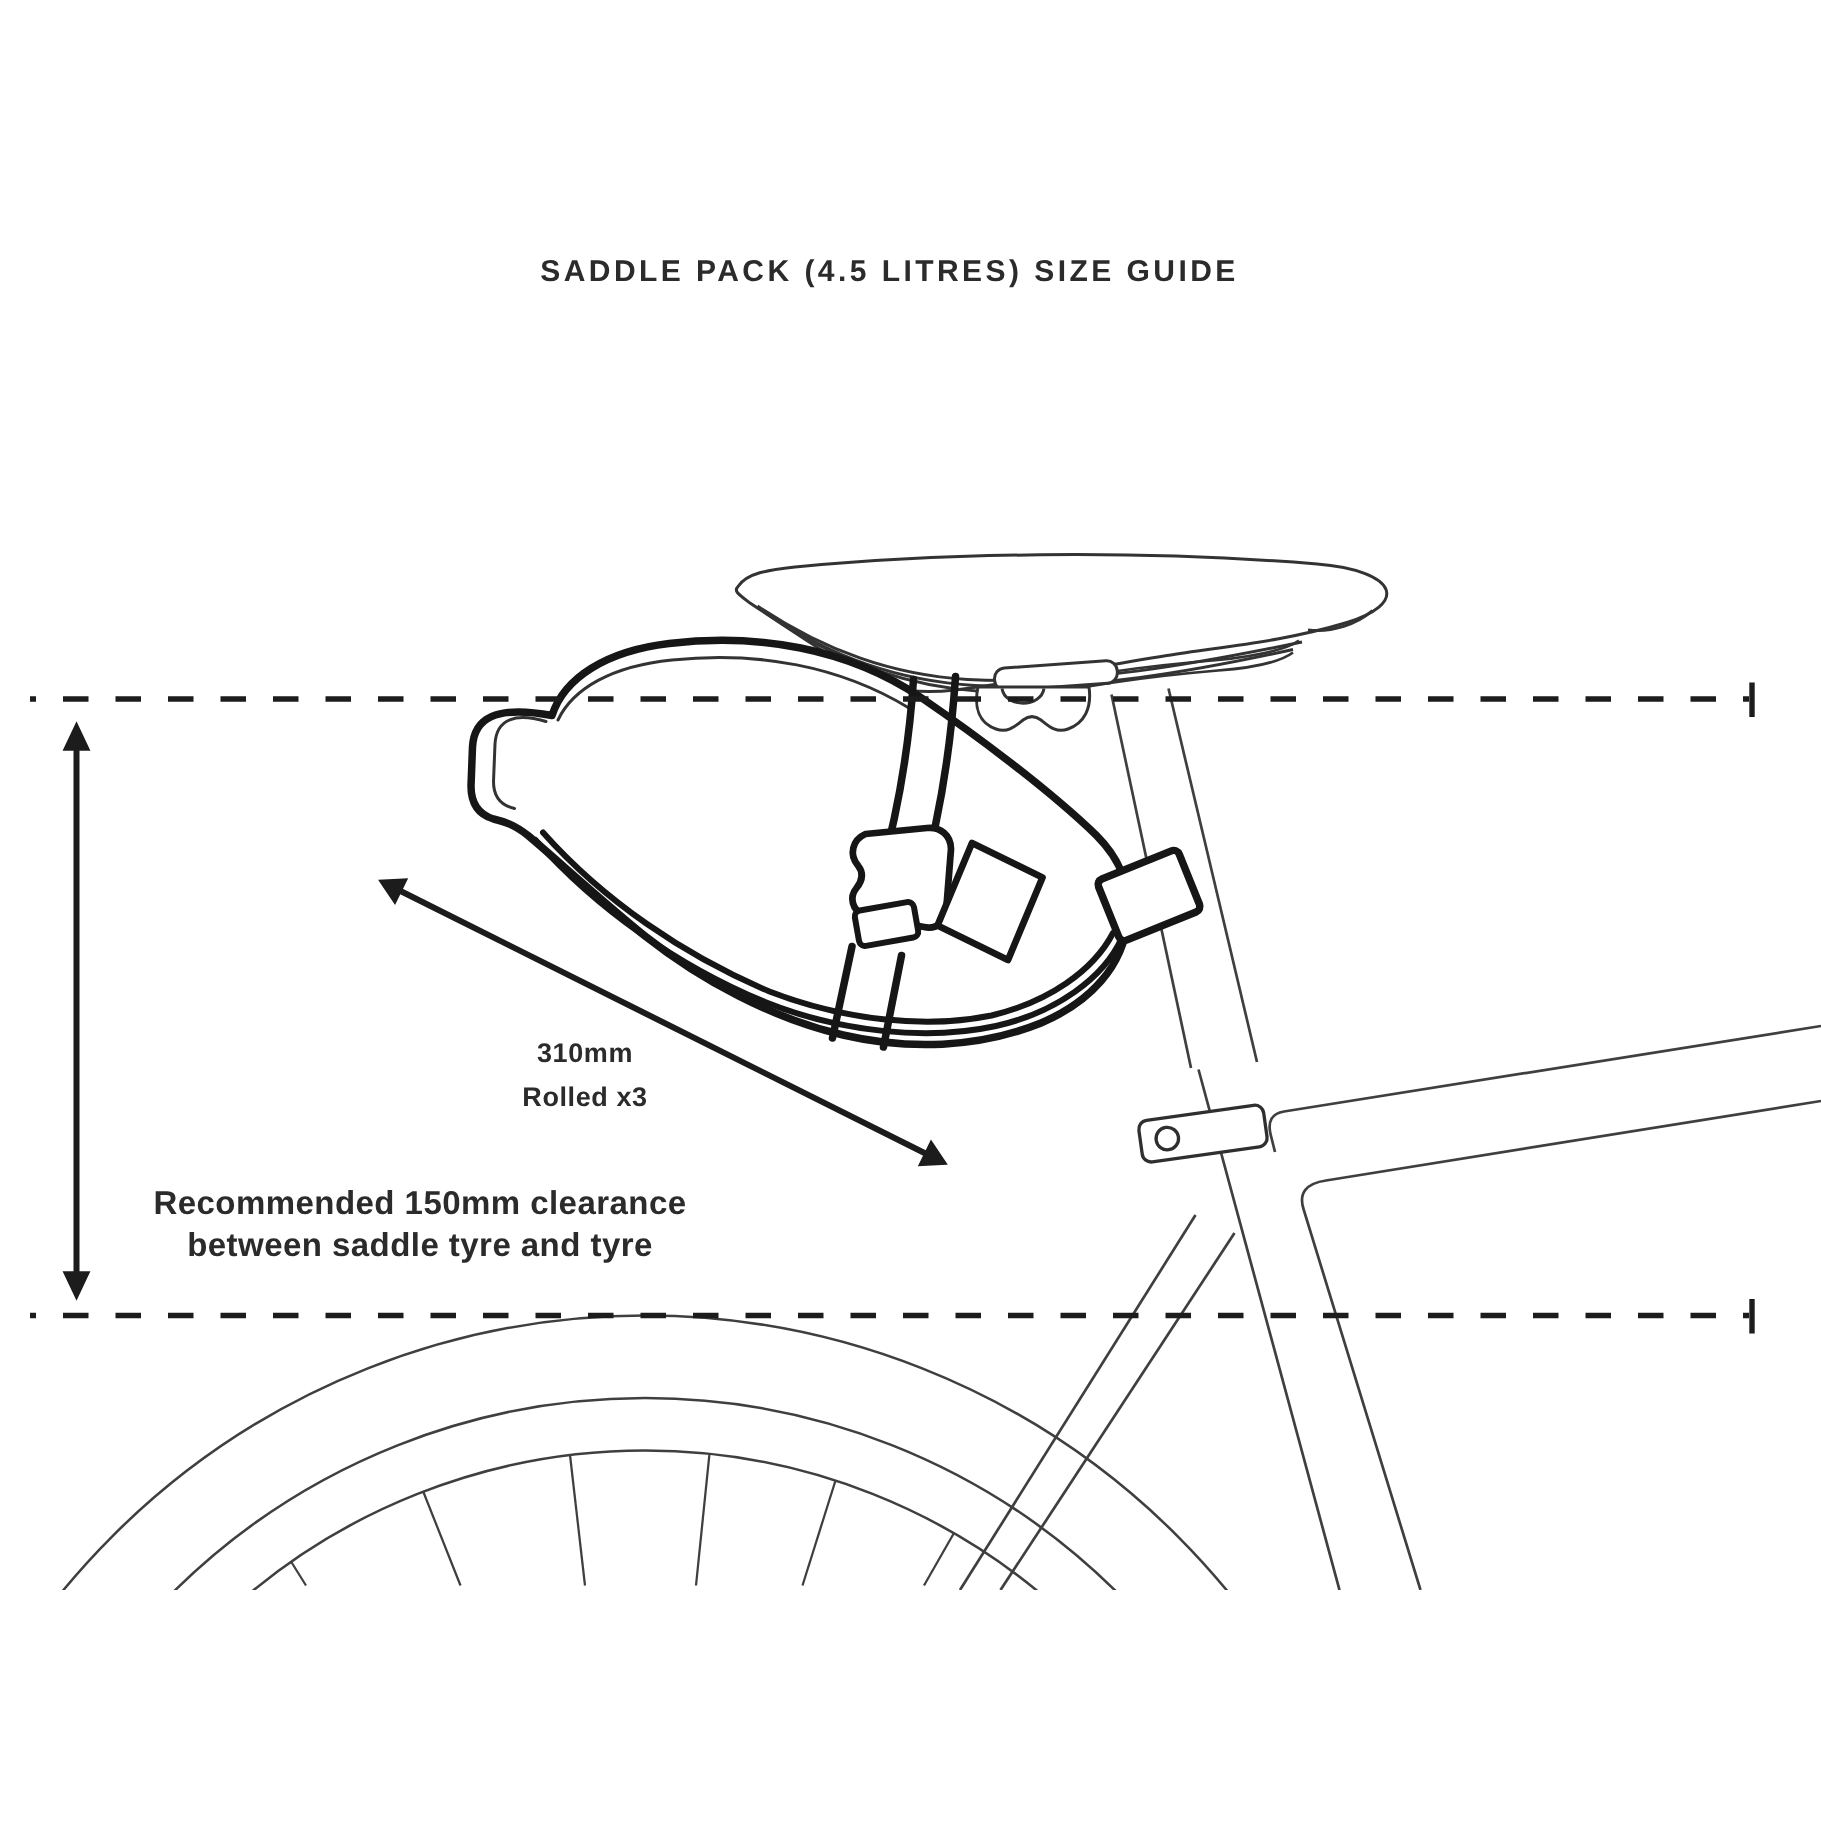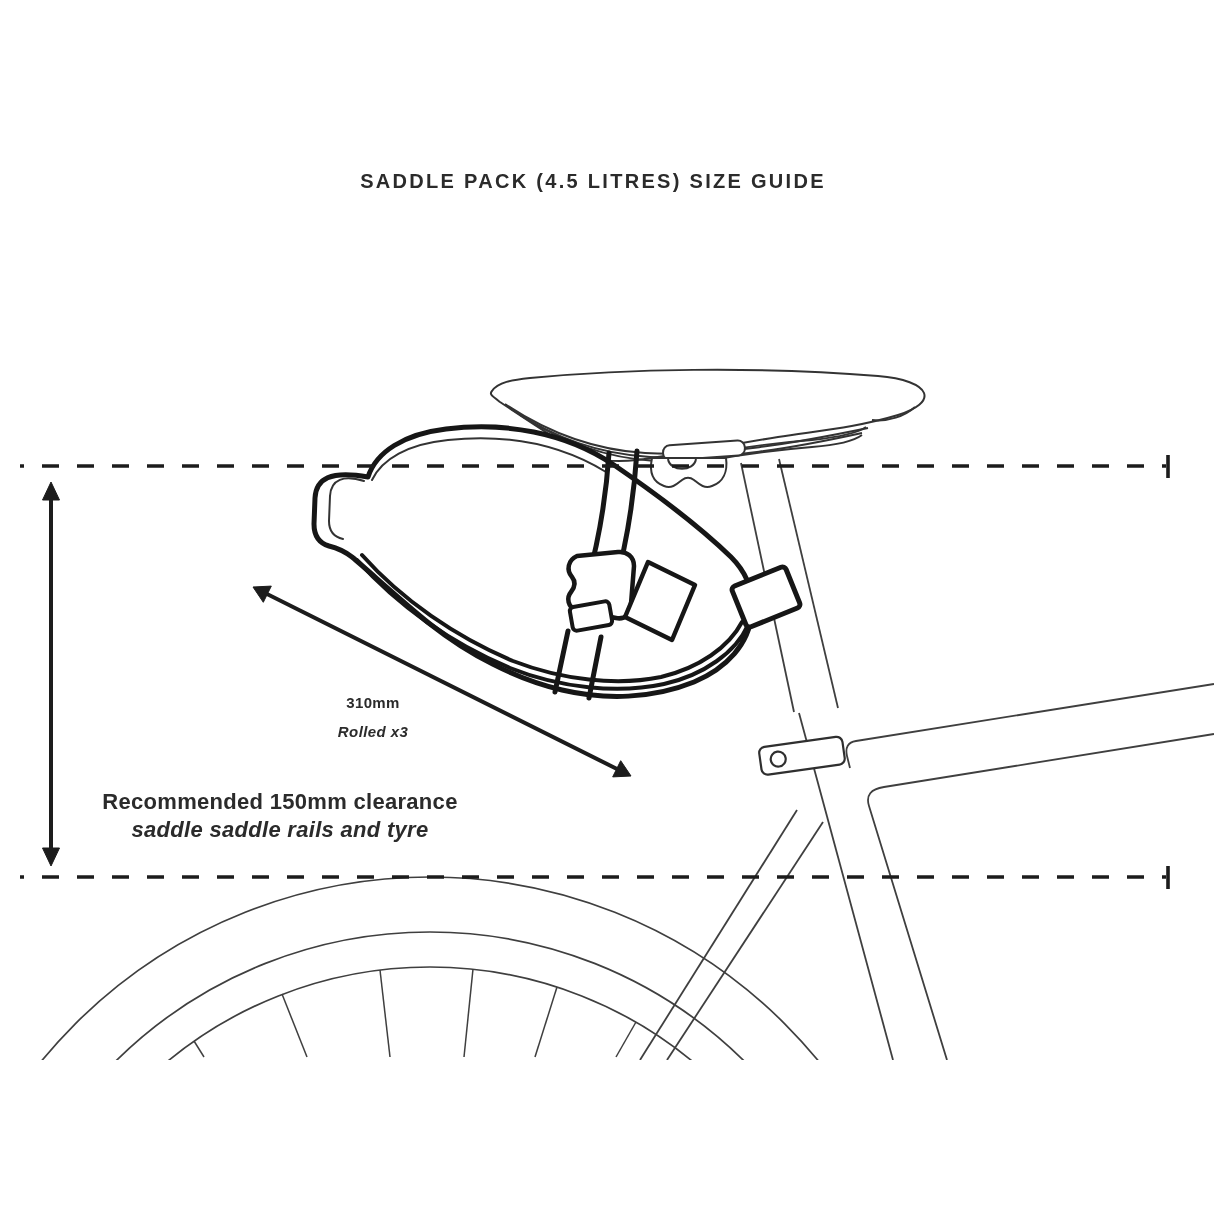--- a/index.html
+++ b/index.html
@@ -7,28 +7,28 @@
     position:relative;width:1214px;height:1214px;background:#ffffff;overflow:hidden;
     font-family:"Liberation Sans", sans-serif;color:#2b2b2b;
   }
   .stage svg{position:absolute;left:0;top:0;}
   .txt{position:absolute;text-align:center;color:#2b2b2b;}
   .title{
     left:0;width:1186px;top:168px;
     font-size:20px;font-weight:600;letter-spacing:2.3px;line-height:26px;
   }
   .dim-label{
-    left:223px;width:300px;top:688px;
-    font-size:15px;font-weight:700;letter-spacing:0.4px;line-height:29px;
+    left:240px;width:300px;top:688px;
+    font-size:18px;font-weight:700;letter-spacing:0.4px;line-height:29px;
   }
   .clearance-label{
     left:30px;width:500px;top:788px;
     font-size:22px;font-weight:700;letter-spacing:0.3px;line-height:28px;text-align:center;
   }
-  .line2{display:block;font-style:italic;}
+  .line2{display:block;}
 </style>
 </head>
 <body>
 
 <div class="stage">
 
   <svg width="1214" height="1214" viewBox="0 0 1214 1214">
     <defs>
       <clipPath id="cut">
           <rect x="0" y="0" width="1214" height="1060"></rect>
@@ -145,16 +145,16 @@
 
   <div class="txt title">SADDLE PACK (4.5 LITRES) SIZE GUIDE</div>
 
   <div class="txt dim-label">
     <span>310mm</span>
     <span class="line2">Rolled x3</span>
   </div>
 
   <div class="txt clearance-label">
     <span>Recommended 150mm clearance</span>
-    <span class="line2">saddle saddle rails and tyre</span>
+    <span class="line2">between saddle tyre and tyre</span>
   </div>
 
 </div>
 
 </body></html>

